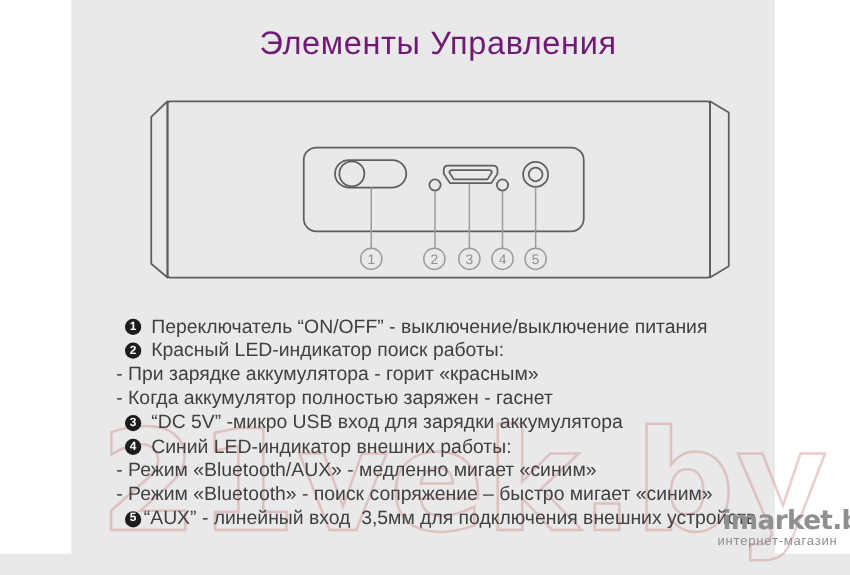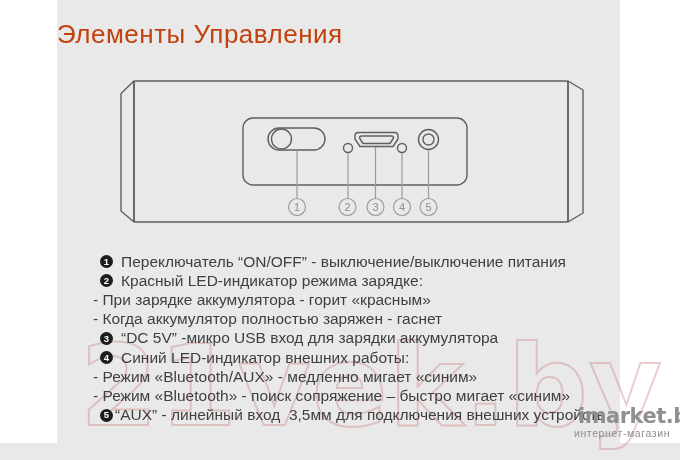--- a/index.html
+++ b/index.html
@@ -11,23 +11,24 @@
     font-family:"Liberation Sans", sans-serif;
   }
   .side-strip{
     position:absolute;top:0;height:443px;background:#ffffff;
   }
   .side-strip.left{left:0;width:57px;}
   .side-strip.right{left:620px;width:60px;}
 
   .page-title{
     position:absolute;left:57px;top:19px;width:563px;
-    text-align:left;
-    font-size:26px;font-weight:300;color:#c2410c;
+    text-align:center;
+    font-size:26px;font-weight:300;color:#701a75;
     letter-spacing:0.5px;
+    padding-left:12px;
   }
 
   .diagram-svg{position:absolute;left:0;top:0;}
 
   .watermark-large{
     position:absolute;left:80px;top:330px;
     font-family:"DejaVu Sans", sans-serif;
     font-weight:bold;font-size:112px;line-height:1;
     letter-spacing:1px;
     color:transparent;
@@ -115,21 +116,21 @@
     </g>
   </svg>
 
   <div class="legend">
     <div class="row num">
       <span class="bullet">1</span>
       <span class="t">Переключатель “ON/OFF” - выключение/выключение питания</span>
     </div>
     <div class="row num">
       <span class="bullet">2</span>
-      <span class="t">Красный LED-индикатор режима зарядке:</span>
+      <span class="t">Красный LED-индикатор поиск работы:</span>
     </div>
     <div class="row dash">
       <span class="t">- При зарядке аккумулятора - горит «красным»</span>
     </div>
     <div class="row dash">
       <span class="t">- Когда аккумулятор полностью заряжен - гаснет</span>
     </div>
     <div class="row num">
       <span class="bullet">3</span>
       <span class="t">“DC 5V” -микро USB вход для зарядки аккумулятора</span>

